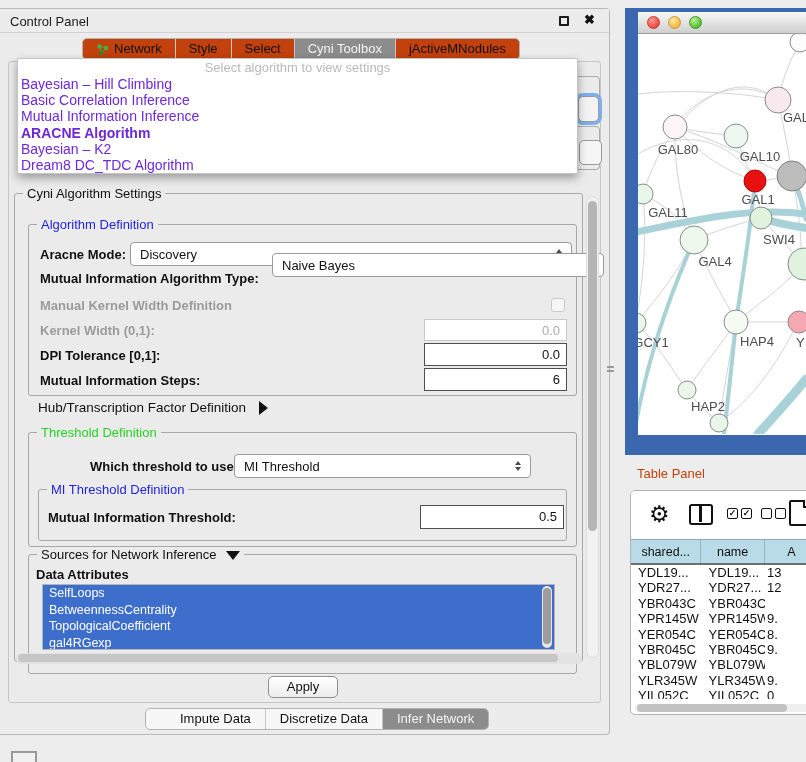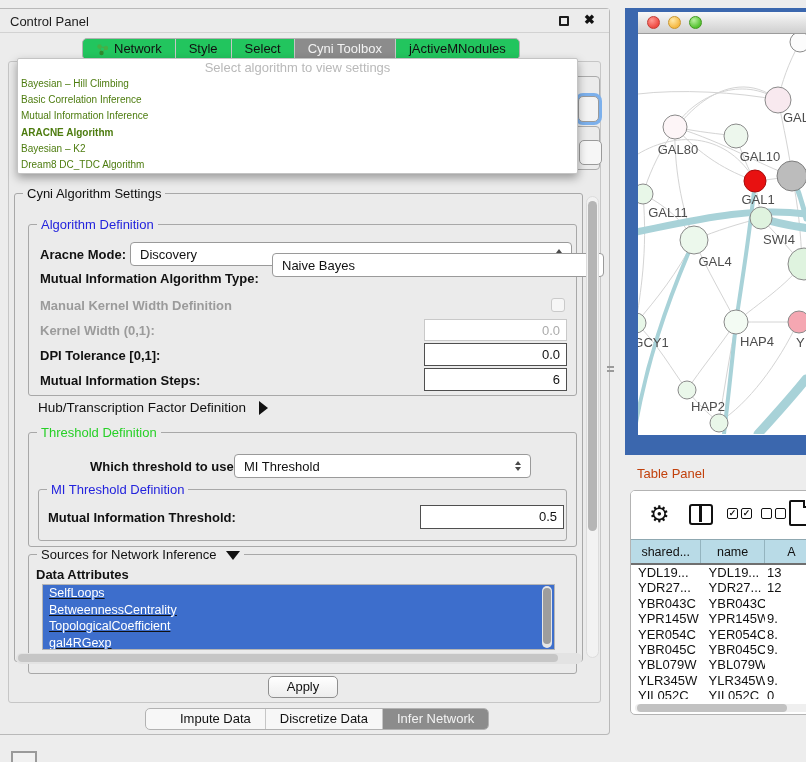--- a/index.html
+++ b/index.html
@@ -13,21 +13,21 @@
         border-radius:0 4px 4px 0; }
   .cp-titlebar { position:relative; height:24px; background:#ececec;
                  border-bottom:1px solid #d2d2d2; }
   .cp-title { position:absolute; left:10px; top:5px; font-size:13px; color:#1c1c1c; }
   .float-icon { position:absolute; right:40px; top:7px; width:10px; height:10px;
                 border:2px solid #1c1c1c; border-radius:1px; }
   .close-icon { position:absolute; right:14px; top:3px; font-size:13px; font-weight:bold; color:#111; }
 
   
   .cp-tabs { position:absolute; left:82px; top:29px; height:22px; display:flex;
-             background:#22c55e; border:1px solid #b2b2b2; border-radius:5px;
+             background:#c2410c; border:1px solid #b2b2b2; border-radius:5px;
              overflow:hidden; z-index:4; }
   .cp-tab { display:flex; align-items:center; gap:5px; padding:0 13px;
             font-size:13px; line-height:20px; color:#111; border-right:1px solid #c6c6c6; }
   .cp-tab:last-child { border-right:none; }
   .cp-tab.selected { background:#8c8c8c; color:#f3f3f3; }
 
   
   .cp-content { position:absolute; left:8px; top:52px; width:593px; height:642px;
                 background:#ebebeb; border:1px solid #c6c6c6; border-radius:3px; }
 
@@ -37,21 +37,21 @@
                      background:#f3f3f3; border:1px solid #9a9a9a; border-radius:5px;
                      box-shadow:0 0 0 3px #7cb0ec; }
   .sliver-btn-gray { position:absolute; left:570px; top:78px; width:23px; height:25px;
                      background:#f6f6f6; border:1px solid #9a9a9a; border-radius:5px; }
 
   
   .dd-overlay { position:absolute; left:17px; top:49px; width:561px; height:116px;
                 background:#ffffff; border:1px solid #c4c4c4; border-radius:2px;
                 box-shadow:0 4px 10px rgba(0,0,0,.35); z-index:10; }
   .dd-prompt { height:17px; text-align:center; font-size:13px; color:#b9b9b9; padding-top:1px; }
-  .dd-item { height:16.2px; font-size:10px; line-height:16px; padding-left:3px; color:#4d7c0f;
+  .dd-item { height:16.2px; font-size:14px; line-height:16px; padding-left:3px; color:#6d28d9;
              white-space:nowrap; }
   .dd-item.bold { font-weight:bold; }
 
   
   .grp { position:absolute; border:1px solid #a8a8a8; border-radius:3px; }
   .grp-label { position:absolute; top:-8px; left:8px; background:#ebebeb;
                padding:0 4px; font-size:13px; white-space:nowrap; }
   .t-black { color:#111; } .t-blue { color:#2323dd; } .t-green { color:#27d027; }
 
   .flabel { position:absolute; font-size:13px; font-weight:bold; color:#111; white-space:nowrap; }
@@ -261,21 +261,21 @@
       <div class="tinput en" style="left:411px; top:443px; width:144px; height:24px;">0.5</div>
 
       <div class="grp" style="left:19px; top:492px; width:549px; height:120px;">
         <span class="grp-label t-black">
           <span>Sources for Network Inference</span>
           <span class="arrow-down"></span>
         </span>
       </div>
       <span class="flabel" style="left:27px; top:505px;">Data Attributes</span>
 
-      <div class="attr-list" style="left:33px; top:522px; width:513px; height:66px;text-decoration:underline;">
+      <div class="attr-list" style="left:33px; top:522px; width:513px; height:66px;">
         <div class="attr-item">SelfLoops</div>
         <div class="attr-item">BetweennessCentrality</div>
         <div class="attr-item">TopologicalCoefficient</div>
         <div class="attr-item">gal4RGexp</div>
       </div>
       <div class="list-vscroll" style="left:533px; top:524px; height:62px;">
         <div class="list-vthumb" style="top:2px; height:56px;"></div>
       </div>
 
       <div class="vscroll">

